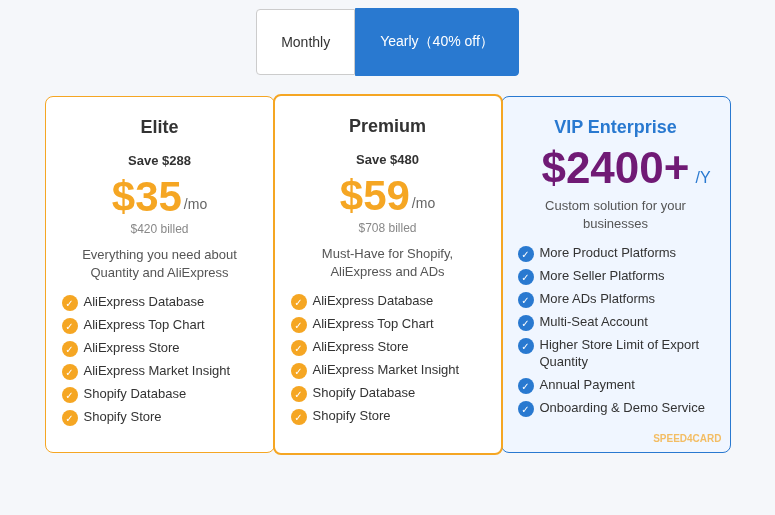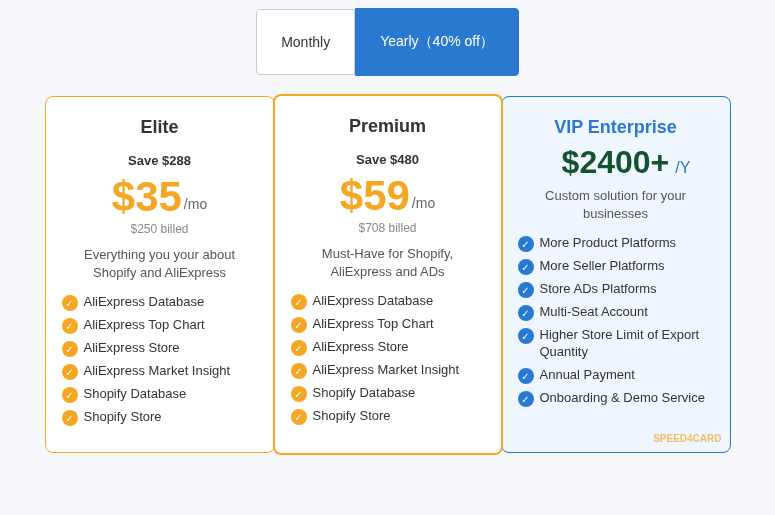--- a/index.html
+++ b/index.html
@@ -106,22 +106,22 @@
     }
 
     .price-unit {
       font-size: 14px;
       color: #666;
       margin-bottom: 6px;
       margin-left: 2px;
     }
 
     .plan-card.vip .price-main {
-      color: #14532d;
-      font-size: 32px;
+      color: #701a75;
+      font-size: 44px;
       margin-left: 21px;
     }
 
     .price-billed {
       text-align: center;
       font-size: 12px;
       color: #888;
       margin-bottom: 10px;
     }
 
@@ -197,22 +197,22 @@
 
 <div class="plans-container">
 
   <div class="plan-card elite">
     <div class="plan-title">Elite</div>
     <div class="save-badge">Save $288</div>
     <div class="price-row">
       <span class="price-main">$35</span>
       <span class="price-unit">/mo</span>
     </div>
-    <div class="price-billed">$250 billed</div>
-    <div class="plan-desc">Everything you your about Shopify and AliExpress</div>
+    <div class="price-billed">$420 billed</div>
+    <div class="plan-desc">Everything you need about Quantity and AliExpress</div>
     <ul class="feature-list">
       <li class="feature-item">
         <span class="check-icon orange">✓</span>
         <span>AliExpress Database</span>
       </li>
       <li class="feature-item">
         <span class="check-icon orange">✓</span>
         <span>AliExpress Top Chart</span>
       </li>
       <li class="feature-item">
@@ -282,21 +282,21 @@
       <li class="feature-item">
         <span class="check-icon blue">✓</span>
         <span>More Product Platforms</span>
       </li>
       <li class="feature-item">
         <span class="check-icon blue">✓</span>
         <span>More Seller Platforms</span>
       </li>
       <li class="feature-item">
         <span class="check-icon blue">✓</span>
-        <span>Store ADs Platforms</span>
+        <span>More ADs Platforms</span>
       </li>
       <li class="feature-item">
         <span class="check-icon blue">✓</span>
         <span>Multi-Seat Account</span>
       </li>
       <li class="feature-item">
         <span class="check-icon blue">✓</span>
         <span>Higher Store Limit of Export Quantity</span>
       </li>
       <li class="feature-item">

